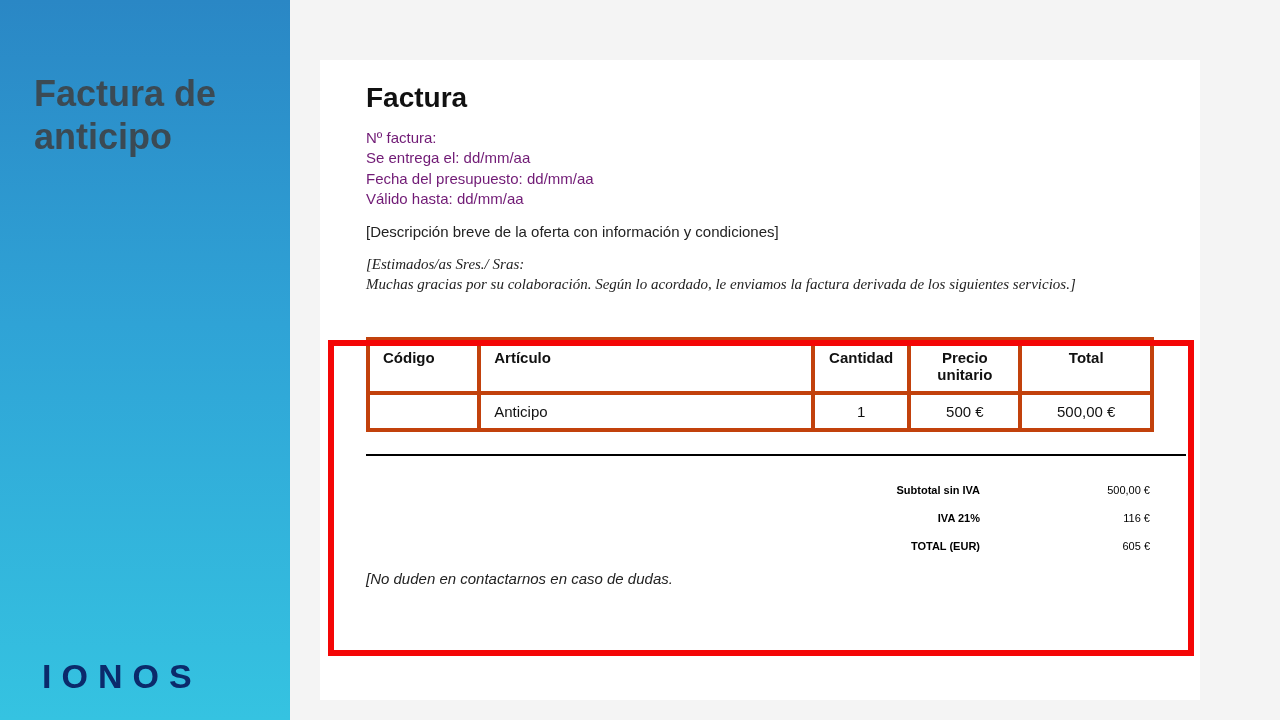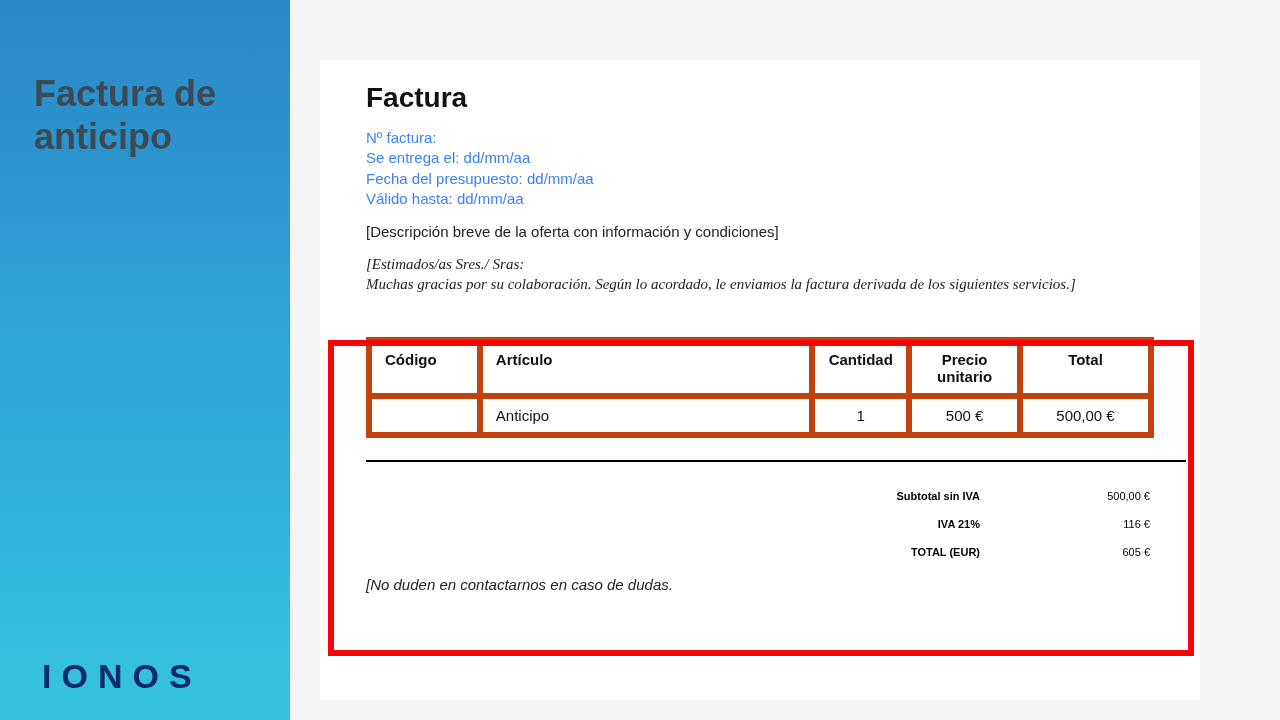--- a/index.html
+++ b/index.html
@@ -16,31 +16,31 @@
   .brand {
     position: absolute; left: 42px; bottom: 24px;
     color: #0b2a6b; font-size: 34px; font-weight: 700; letter-spacing: 10px;
     font-family: Arial, sans-serif;
   }
   .doc {
     position: absolute; left: 320px; top: 60px; width: 880px; height: 640px;
     background: #ffffff; padding: 22px 46px 0 46px;
   }
   .doc h1 { font-size: 28px; font-weight: 700; color: #111; margin-bottom: 14px; }
-  .meta { font-size: 15px; color: #3b82f6; line-height: 1.35; margin-bottom: 14px; }
+  .meta { font-size: 15px; color: #701a75; line-height: 1.35; margin-bottom: 14px; }
   .desc { font-size: 15px; color: #222; margin-bottom: 14px; }
   .letter { font-size: 15px; color: #222; font-style: italic; line-height: 1.35; margin-bottom: 14px; max-width: 720px;}
   .highlight-box {
     position: absolute; left: 328px; top: 340px; width: 866px; height: 316px;
     border: 6px solid #f40606; pointer-events: none;
   }
   .table-wrap { margin-top: 42px; }
   table.items { width: 100%; border-collapse: collapse; }
   table.items th, table.items td {
-    border: 6px solid #c2410c; padding: 8px 13px; font-size: 15px; color: #111;
+    border: 4px solid #c2410c; padding: 8px 13px; font-size: 15px; color: #111;
     vertical-align: top;
   }
   table.items th { font-weight: 700; text-align: left; }
   table.items th.c-qty, table.items td.c-qty,
   table.items th.c-price, table.items td.c-price,
   table.items th.c-total, table.items td.c-total { text-align: center; }
   table.items th.c-price { white-space: pre-line; }
   .col-code  { width: 110px; }
   .col-art   { width: 330px; }
   .col-qty   { width: 95px; }

